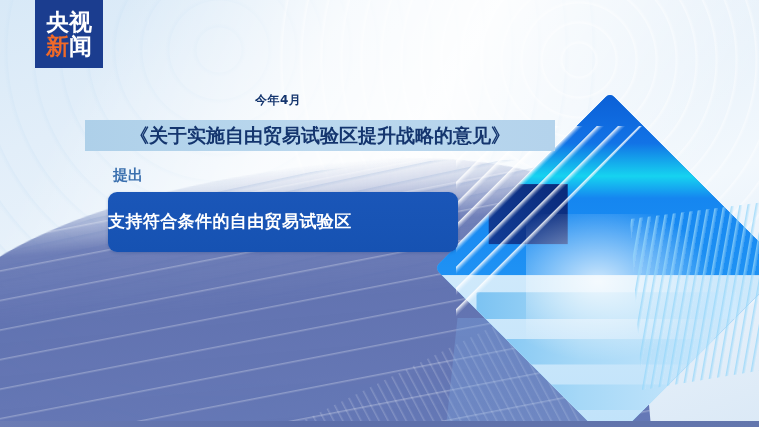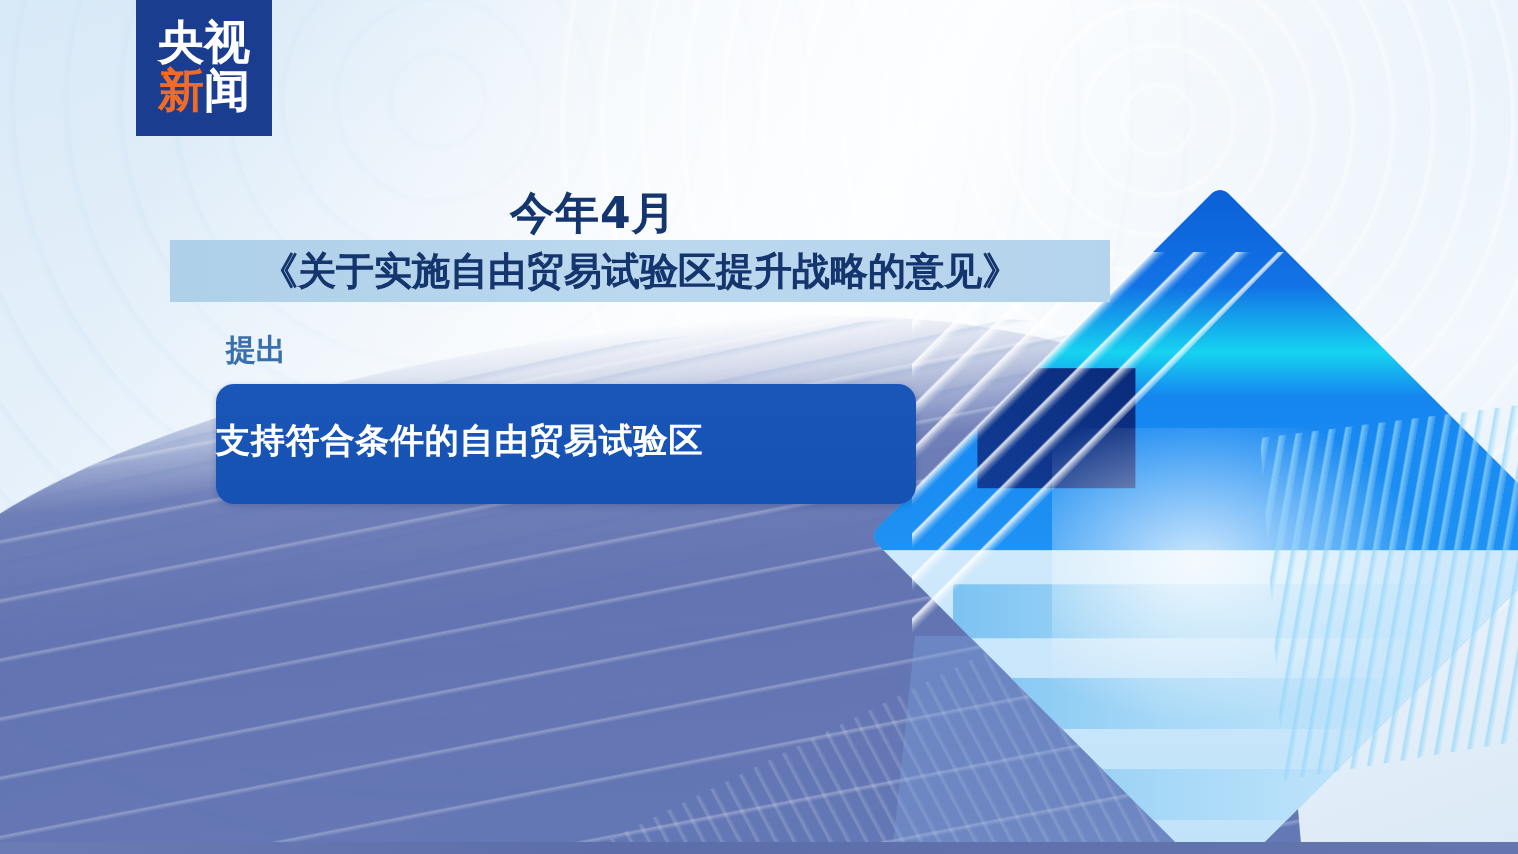--- a/index.html
+++ b/index.html
@@ -128,21 +128,20 @@
 
   
   .logo {
     position:absolute; left:35px; top:0;
     width:68px; height:68px;
     background:#1b3d8f;
     display:flex; flex-direction:column;
     align-items:center; justify-content:center;
     gap:1px;
     line-height:1;
-    margin-left:33px;
   }
   .logo-row1, .logo-row2 {
     font-size:23px; font-weight:bold;
     letter-spacing:0px;
     font-family:"DejaVu Sans", sans-serif;
   }
   .logo-row1 { color:#ffffff; }
   .logo-row2 .ch-a { color:#f06a28; }
   .logo-row2 .ch-b { color:#ffffff; }
 
@@ -223,21 +222,21 @@
   .bg-softrect {
     position:absolute; left:452px; top:318px;
     width:180px; height:105px;
     background:linear-gradient(150deg, rgba(118,160,220,.40) 0%, rgba(150,186,232,.22) 100%);
     transform:skewX(-6deg);
   }
 
   
   .eyebrow {
     position:absolute; left:255px; top:92px;
-    font-size:22px; font-weight:bold;
+    font-size:12px; font-weight:bold;
     color:#14356e;
     letter-spacing:.5px;
     font-family:"DejaVu Sans", sans-serif;
   }
   .doc-title {
     position:absolute; left:85px; top:120px;
     width:470px; height:31px;
     background:linear-gradient(90deg,#aed0e9 0%,#bbd8ee 50%,#b4d3ec 100%);
     display:flex; align-items:center; justify-content:center;
   }

